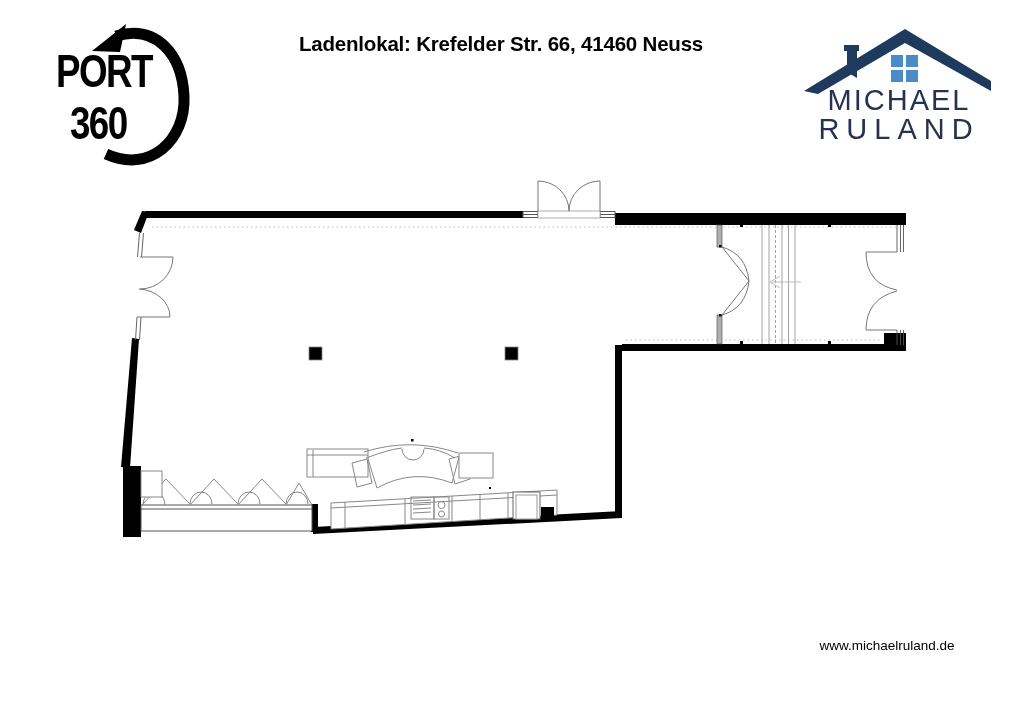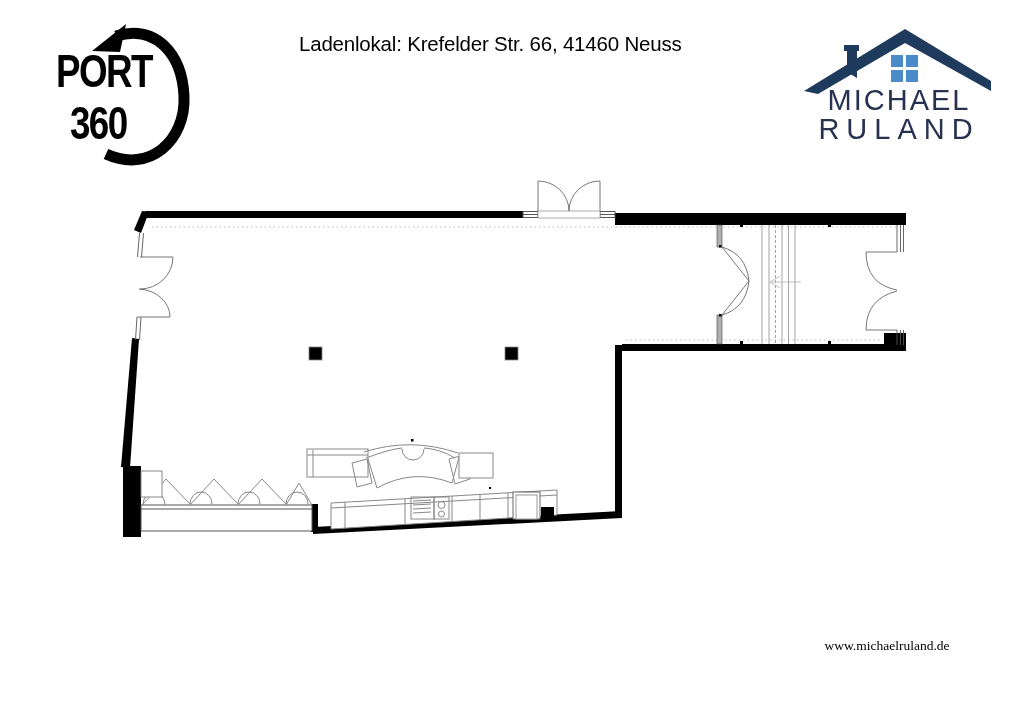--- a/index.html
+++ b/index.html
@@ -10,34 +10,34 @@
   
   #port360{left:44px;top:14px;width:165px;height:158px;}
   #port360 .swoosh{left:0;top:0;width:165px;height:158px;}
   .p360-line{position:absolute;font-weight:bold;font-size:46px;line-height:1;
              letter-spacing:-2px;transform:scaleX(.80);transform-origin:left top;
              font-family:"Liberation Sans",sans-serif;}
   #p360-l1{left:12px;top:34px;}
   #p360-l2{left:26px;top:86px;}
 
   
-  #page-title{left:299px;top:32px;font-size:20.5px;font-weight:normal;
+  #page-title{left:299px;top:32px;font-size:20.5px;font-weight:bold;
               letter-spacing:-0.2px;white-space:nowrap;text-align:right;}
 
   
   #mr-logo{left:798px;top:20px;width:200px;height:132px;}
   #mr-house{left:0;top:0;width:200px;height:78px;}
   .mr-line{position:absolute;left:6px;width:190px;text-align:center;
            color:#26324f;line-height:1;}
   #mr-l1{top:66px;font-size:29px;letter-spacing:2px;}
   #mr-l2{top:95px;font-size:29px;letter-spacing:7px;}
 
   
   #footer{left:768px;top:637px;width:238px;text-align:center;
-          font-size:13.5px;line-height:17px;font-family:Liberation Serif, serif;}
+          font-size:13.5px;line-height:17px;}
 
   
   #plan{left:0;top:0;width:1024px;height:724px;}
 </style>
 </head>
 <body>
 
 <svg id="plan" class="abs" viewBox="0 0 1024 724">
 
   <g stroke="#aaa" stroke-width="0.8" stroke-dasharray="1.5,3">

